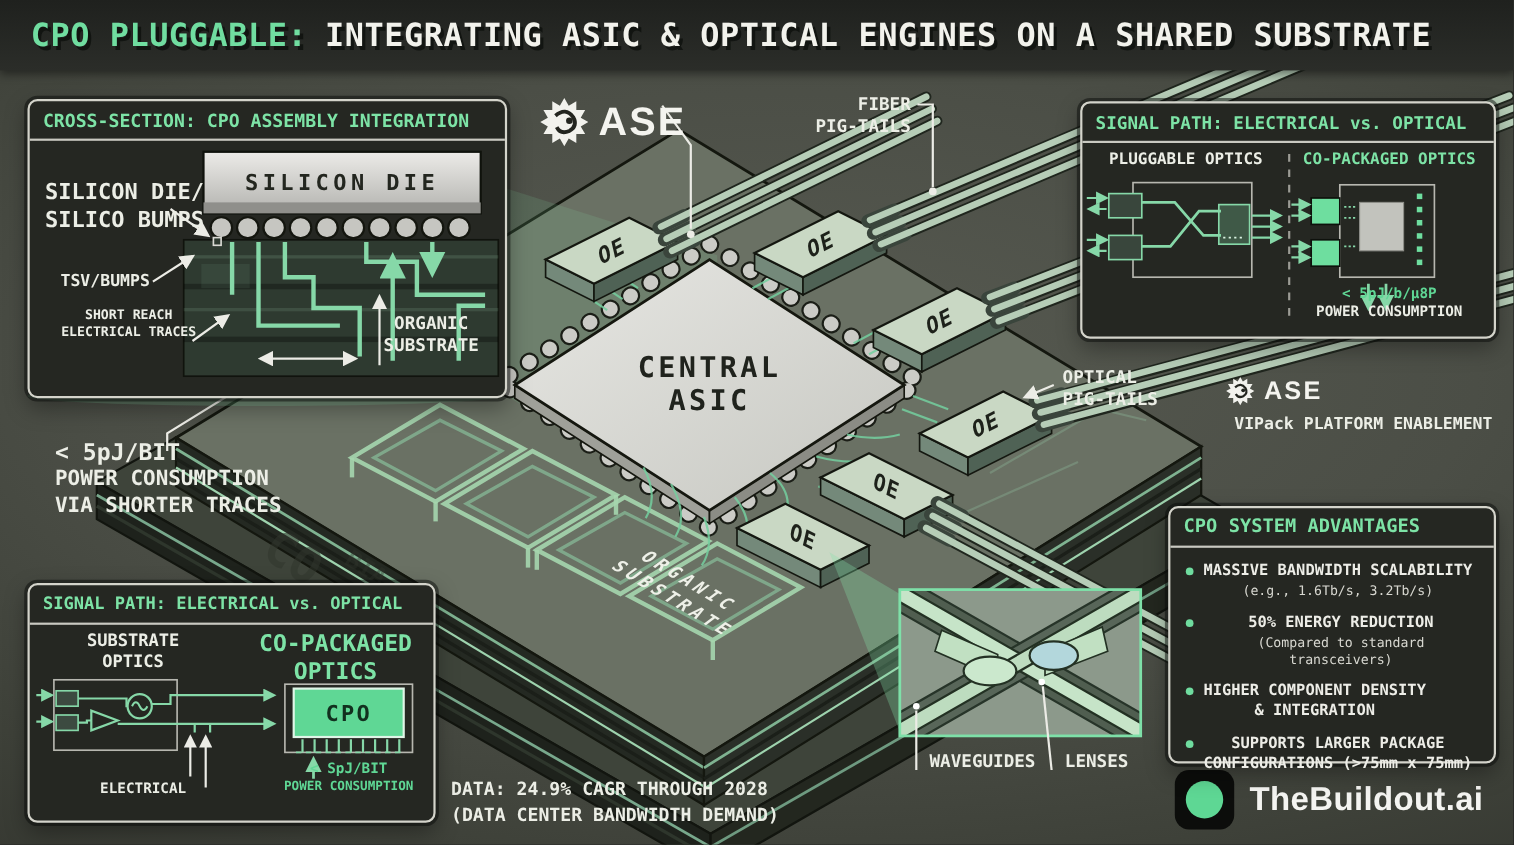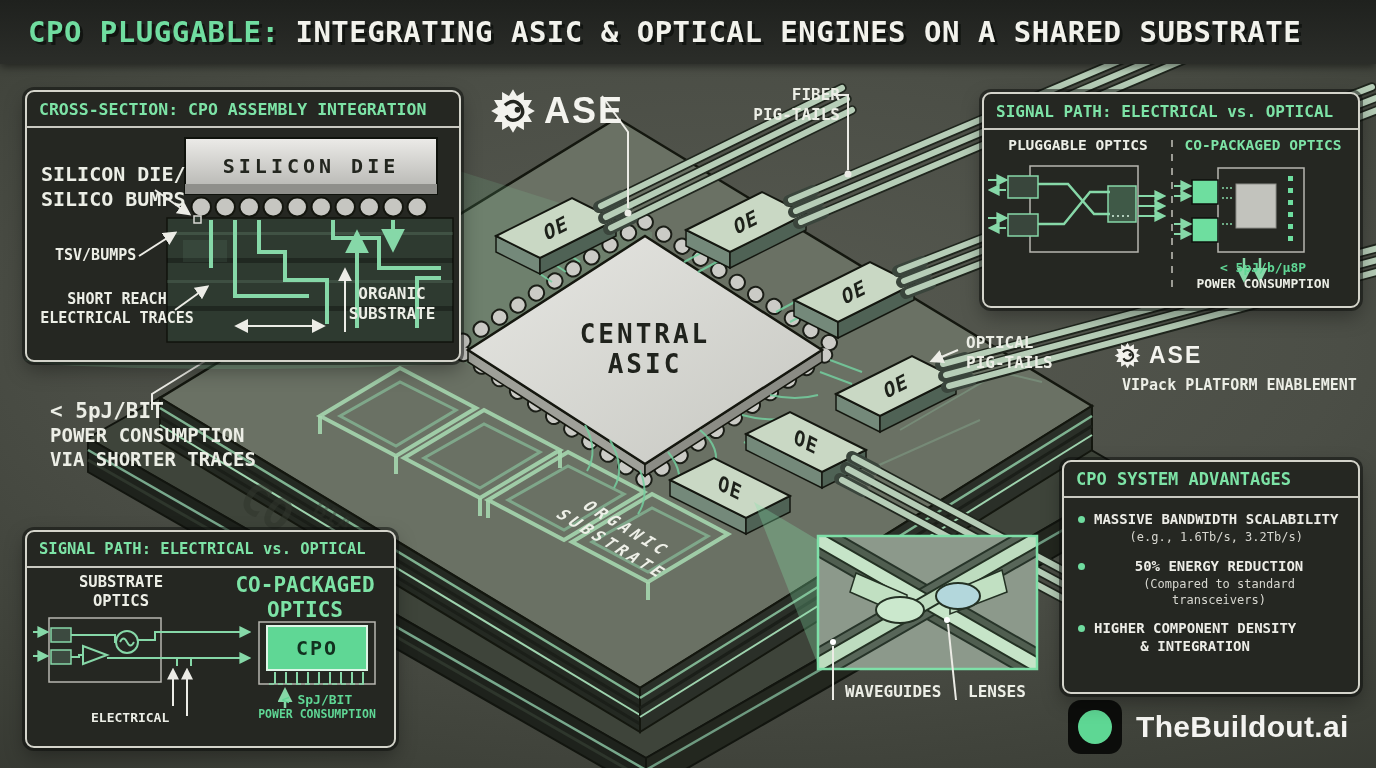--- a/index.html
+++ b/index.html
@@ -357,39 +357,39 @@
         <g>
           <line x1="128" y1="62" x2="162" y2="86" stroke="#ecece6" stroke-width="2" marker-end="url(#caw)"></line>
           <rect x="167" y="88" width="7" height="7" fill="#2e3a30" stroke="#d9d9d3" stroke-width="1.5"></rect>
           <line x1="112" y1="128" x2="148" y2="105" stroke="#ecece6" stroke-width="2" marker-end="url(#caw)"></line>
           <line x1="148" y1="182" x2="180" y2="159" stroke="#ecece6" stroke-width="2" marker-end="url(#caw)"></line>
         </g>
       </svg>
       <div class="plabel" style="left:14px;top:34px;font-size:20px;">SILICON DIE/
 SILICO BUMPS</div>
       <div class="plabel" style="left:28px;top:118px;font-size:15px;">TSV/BUMPS</div>
-      <div class="plabel" style="left:4px;top:162px;width:172px;text-align:center;font-size:15px;">SHORT REACH
+      <div class="plabel" style="left:4px;top:151px;width:172px;text-align:center;font-size:12px;">SHORT REACH
 ELECTRICAL TRACES</div>
       <div class="plabel" style="left:310px;top:156px;width:110px;text-align:center;font-size:16px;">ORGANIC
 SUBSTRATE</div>
     </div>
   </div>
 
   <div class="lbl brightgreen" style="left:50px;top:398px;font-size:21px;">&lt; 5pJ/BIT</div>
   <div class="lbl" style="left:50px;top:424px;font-size:19px;line-height:1.25;">POWER CONSUMPTION
 VIA SHORTER TRACES</div>
 
   <div class="ase-wrap" style="left:490px;top:88px;">
     <svg width="46" height="46" viewBox="0 0 40 40">
         <use href="#aseStar"></use>
       </svg>
     <span class="ase-name" style="font-size:36px;">ASE</span>
   </div>
 
-  <div class="lbl" style="left:736px;top:85px;width:92px;text-align:right;font-size:16px;margin-left:12px;">FIBER
+  <div class="lbl" style="left:736px;top:85px;width:92px;text-align:right;font-size:16px;">FIBER
 PIG-TAILS</div>
 
   <div class="lbl" style="left:966px;top:333px;font-size:16px;">OPTICAL
 PIG-TAILS</div>
 
   <div class="ase-wrap" style="left:1114px;top:342px;">
     <svg width="27" height="27" viewBox="0 0 40 40">
         <use href="#aseStar"></use>
       </svg>
     <span class="ase-name" style="font-size:23px;">ASE</span>
@@ -530,25 +530,34 @@
              <div class="adv-sub">(Compared to standard transceivers)</div>
           </div>
       </li>
       <li class="adv-item">
         <span class="adv-dot"></span>
         <div>
             <div class="adv-main">HIGHER COMPONENT DENSITY
 &amp; INTEGRATION</div>
           </div>
       </li>
+      <li class="adv-item">
+        <span class="adv-dot"></span>
+        <div>
+            <div class="adv-main">SUPPORTS LARGER PACKAGE
+CONFIGURATIONS (&gt;75mm x 75mm)</div>
+          </div>
+      </li>
     </ul>
   </div>
 
   <div class="lbl" style="left:845px;top:682px;font-size:16px;">WAVEGUIDES</div>
   <div class="lbl" style="left:968px;top:682px;font-size:16px;">LENSES</div>
 
+  <div class="lbl" style="left:410px;top:706px;font-size:16.5px;line-height:1.4;font-weight:bold;">DATA: 24.9% CAGR THROUGH 2028
+(DATA CENTER BANDWIDTH DEMAND)</div>
 
   <div class="brand-badge">
     <div class="brand-circle"></div>
   </div>
   <div class="brand-name">TheBuildout.ai</div>
 
 </div>
 
 </body></html>

